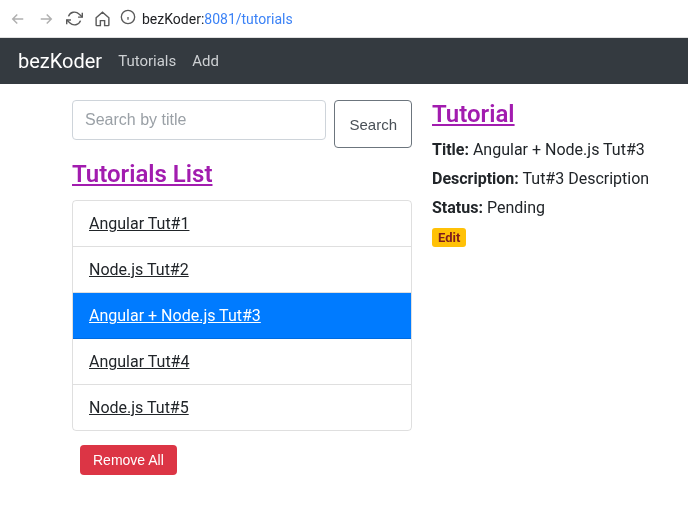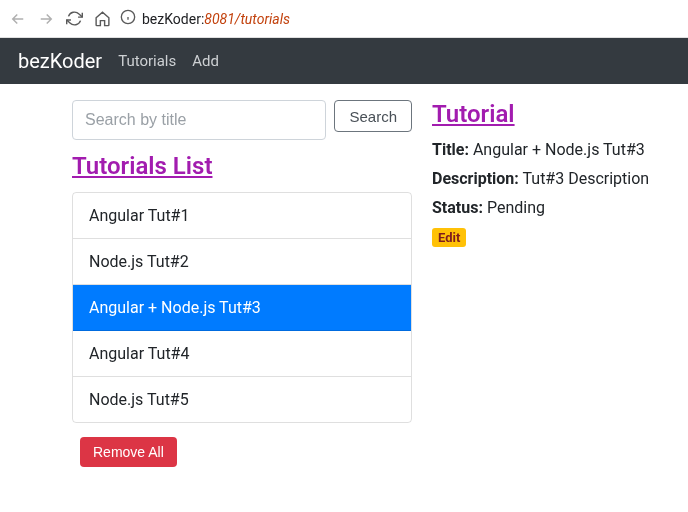--- a/index.html
+++ b/index.html
@@ -2,34 +2,34 @@
 <html><head>
   <meta charset="utf-8">
   <style>
     * { box-sizing: border-box; margin: 0; padding: 0; }
     body { font-family: -apple-system, "Segoe UI", Roboto, Arial, sans-serif; width: 688px; height: 512px; background: #fff; overflow: hidden; }
     .browser-bar { height: 38px; display: flex; align-items: center; padding: 0 8px; gap: 8px; border-bottom: 1px solid #e0e0e0; }
     .nav-icon { width: 20px; height: 20px; display: flex; align-items: center; justify-content: center; color: #5a5a5a; cursor: pointer; }
     .nav-icon.disabled { color: #b0b0b0; }
     .url-info { display: flex; align-items: center; gap: 6px; color: #5a5a5a; font-size: 14px; }
     .url-host { color: #202124; }
-    .url-path { color: #c2410c; font-style: italic; }
+    .url-path { color: #3b82f6; }
     .app-nav { background: #343a40; height: 46px; display: flex; align-items: center; padding: 0 18px; gap: 16px; }
     .brand { color: #fff; font-size: 20px; font-weight: 400; }
     .nav-link { color: #cdd0d3; font-size: 15px; cursor: pointer; }
     .container { padding: 16px 18px; display: flex; gap: 20px; }
     .left-col { width: 340px; margin-left: 54px; }
     .right-col { flex: 1; }
     .search-row { display: flex; gap: 8px; margin-bottom: 12px; }
     .search-input { flex: 1; height: 40px; border: 1px solid #ced4da; border-radius: 4px; padding: 0 12px; font-size: 16px; color: #495057; outline: none; }
     .search-input::placeholder { color: #9aa0a6; }
-    .search-btn { height: 32px; padding: 0 14px; border: 1px solid #6c757d; border-radius: 4px; background: #fff; color: #495057; font-size: 15px; cursor: pointer; }
+    .search-btn { height: 48px; padding: 0 14px; border: 1px solid #6c757d; border-radius: 4px; background: #fff; color: #495057; font-size: 15px; cursor: pointer; }
     h2 { font-size: 24px; font-weight: 600; color: #a21caf; margin-bottom: 12px; text-decoration: underline; }
     .list { border: 1px solid rgba(0,0,0,.125); border-radius: 4px; overflow: hidden; }
-    .list-item { padding: 13px 16px; border-bottom: 1px solid rgba(0,0,0,.125); font-size: 16px; color: #212529; cursor: pointer; }
+    .list-item { padding: 13px 16px; border-bottom: 1px solid rgba(0,0,0,.125); font-size: 16px; color: #212529; cursor: pointer; text-decoration: underline; }
     .list-item:last-child { border-bottom: none; }
     .list-item.active { background: #007bff; color: #fff; }
     .remove-btn { margin-top: 14px; background: #dc3545; color: #fff; border: none; border-radius: 4px; padding: 7px 13px; font-size: 14px; cursor: pointer; margin-left: 8px; }
     .detail-row { margin-bottom: 10px; font-size: 16px; color: #212529; }
     .detail-label { font-weight: 700; }
     .edit-badge { display: inline-block; background: #ffc107; color: #7f1d1d; font-size: 13px; font-weight: 700; padding: 2px 6px; border-radius: 3px; cursor: pointer; }
   </style>
 </head>
 <body>
 

